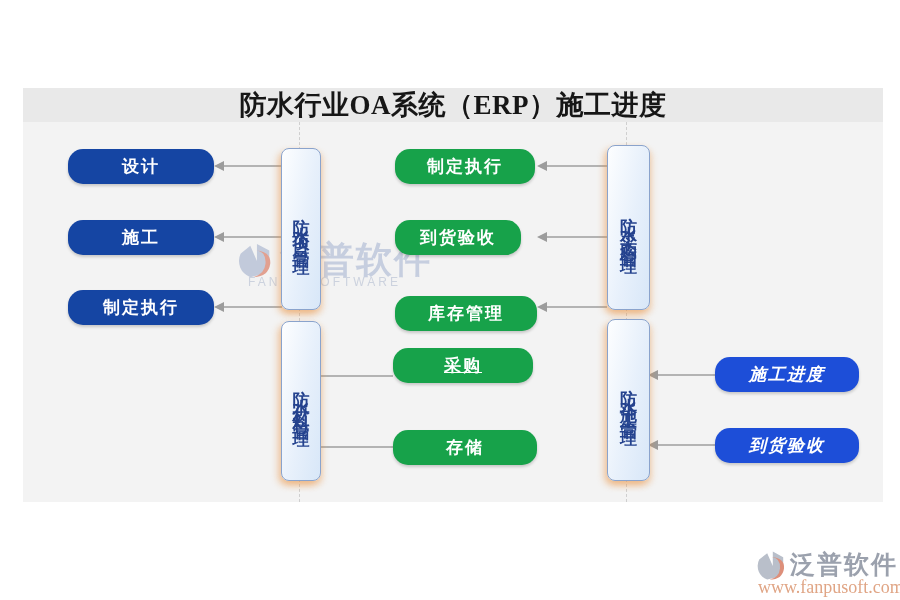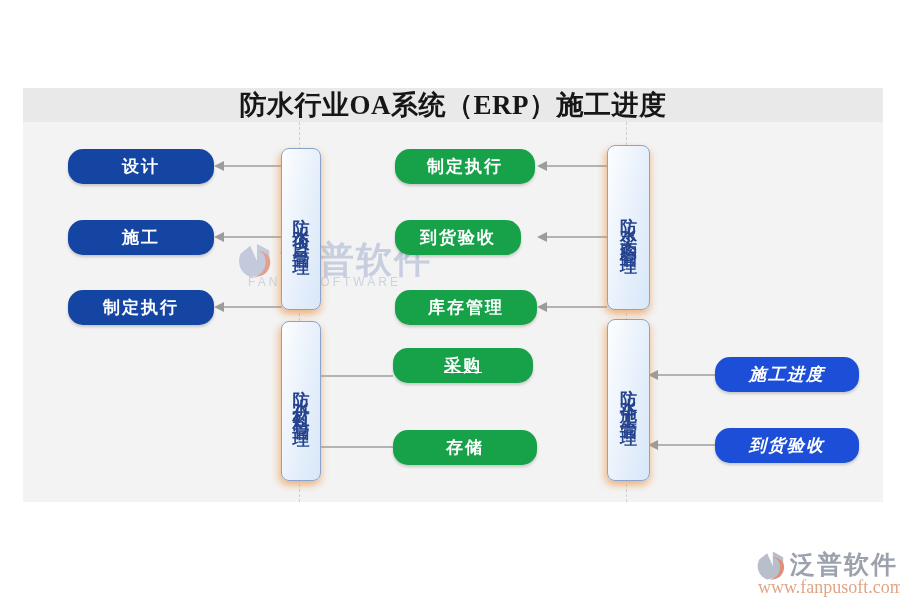--- a/index.html
+++ b/index.html
@@ -102,21 +102,21 @@
 <div class="abs vbox" style="left:607px;top:319px;width:41px;height:160px;">
   <span class="vtext">防水施工管理</span>
 </div>
 
 <div class="abs node blue" style="left:68px;top:149px;width:146px;">设计</div>
 <div class="abs node blue" style="left:68px;top:220px;width:146px;">施工</div>
 <div class="abs node blue" style="left:68px;top:290px;width:146px;">制定执行</div>
 
 <div class="abs node green" style="left:395px;top:149px;width:140px;">制定执行</div>
 <div class="abs node green" style="left:395px;top:220px;width:126px;">到货验收</div>
-<div class="abs node green" style="left:395px;top:290px;width:142px;">库存管理</div>
+<div class="abs node green" style="left:395px;top:296px;width:142px;">库存管理</div>
 
 <div class="abs node green" style="left:393px;top:348px;width:140px;text-decoration:underline;">采购</div>
 <div class="abs node green" style="left:393px;top:430px;width:144px;">存储</div>
 
 <div class="abs node orange" style="left:715px;top:357px;width:144px;">施工进度</div>
 <div class="abs node orange" style="left:715px;top:428px;width:144px;">到货验收</div>
 
 <div class="abs" style="left:756px;top:550px;width:32px;height:32px;z-index:2;">
   <svg width="32" height="32" viewBox="0 0 40 40">
     <path d="M21 2 L34 9 L34 20 L21 20 Z M21 20 L34 20 L30 33 L14 37 A18 18 0 0 1 4 12 L14 4 Z" fill="#b9bfca"></path>

